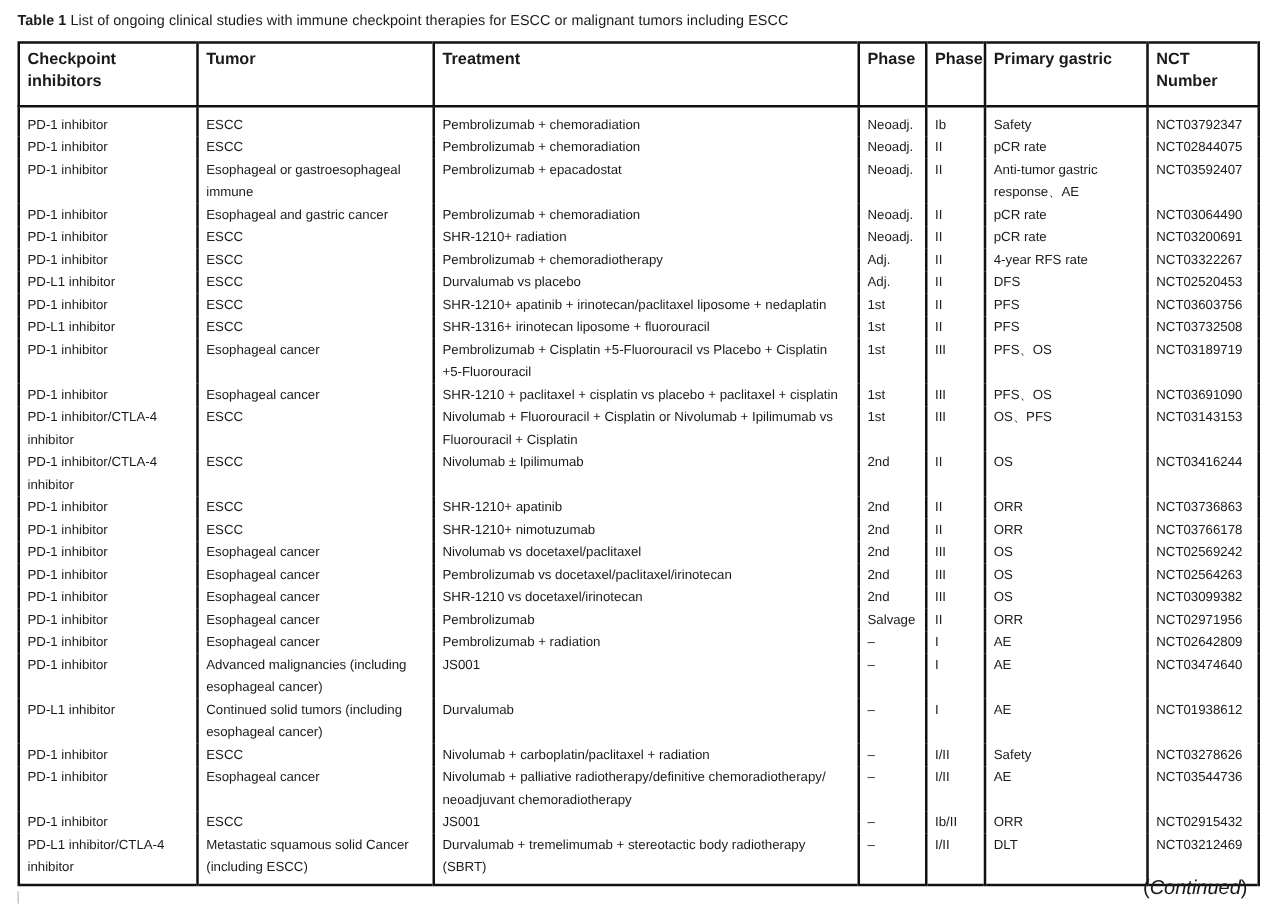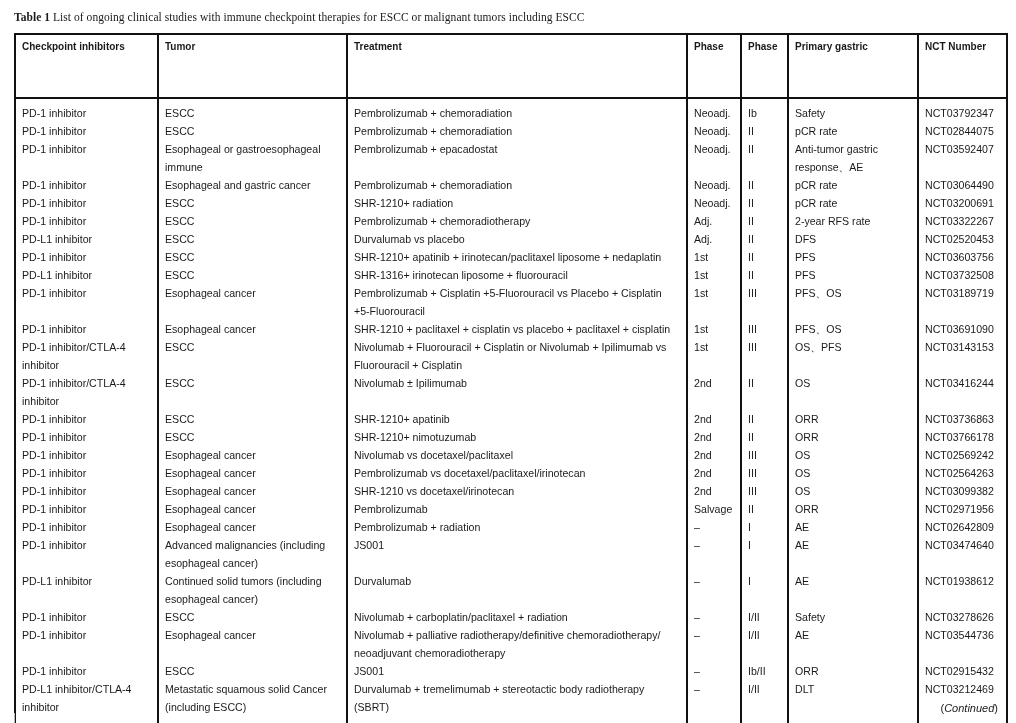--- a/index.html
+++ b/index.html
@@ -3,49 +3,49 @@
 <meta charset="utf-8">
 <style>
   html, body { margin: 0; padding: 0; background: #ffffff; }
   body {
     width: 1016px; height: 723px; position: relative; overflow: hidden;
     font-family: "Liberation Sans", "DejaVu Sans", sans-serif;
     color: #1a1a1a;
   }
   .caption {
     position: absolute; left: 14px; top: 11px;
-    font-size: 11.5px; letter-spacing: 0.05px; white-space: nowrap; font-family: Liberation Serif, serif;
+    font-size: 11.5px; letter-spacing: 0.05px; white-space: nowrap;
   }
   .caption .label { font-weight: bold; }
   table.main {
     position: absolute; left: 14px; top: 33px;
     width: 992px; border-collapse: collapse;
     table-layout: fixed;
     border: 2px solid #111;
     font-size: 10.6px;
   }
   table.main th, table.main td {
     border-left: 2px solid #111;
     border-right: 2px solid #111;
     padding: 0 6px;
     vertical-align: top;
     text-align: left;
     line-height: 18px;
   }
   table.main thead th {
-    font-weight: bold; font-size: 10px;
-    padding-top: 3px; padding-bottom: 21px;
+    font-weight: bold; font-size: 13px;
+    padding-top: 3px; padding-bottom: 8px;
     height: 38px;
     border-bottom: 2px solid #111;
   }
   table.main tbody tr:first-child td { padding-top: 5px; }
-  table.main tbody tr:last-child td { padding-bottom: 16px; }
+  table.main tbody tr:last-child td { padding-bottom: 4px; }
   .continued {
     position: absolute; right: 18px; top: 702px;
-    font-size: 11px; font-style: italic;
+    font-size: 16px; font-style: italic;
   }
   .cont-open, .cont-close { font-style: normal; }
   .bottom-tick {
     position: absolute; left: 14px; top: 713px; width: 1px; height: 10px; background:#bbb;
   }
 </style>
 </head>
 <body>
 
 <div class="caption">
@@ -119,21 +119,21 @@
         <td>II</td>
         <td>pCR rate</td>
         <td>NCT03200691</td>
       </tr>
       <tr>
         <td>PD-1 inhibitor</td>
         <td>ESCC</td>
         <td>Pembrolizumab + chemoradiotherapy</td>
         <td>Adj.</td>
         <td>II</td>
-        <td>2-year RFS rate</td>
+        <td>4-year RFS rate</td>
         <td>NCT03322267</td>
       </tr>
       <tr>
         <td>PD-L1 inhibitor</td>
         <td>ESCC</td>
         <td>Durvalumab vs placebo</td>
         <td>Adj.</td>
         <td>II</td>
         <td>DFS</td>
         <td>NCT02520453</td>

